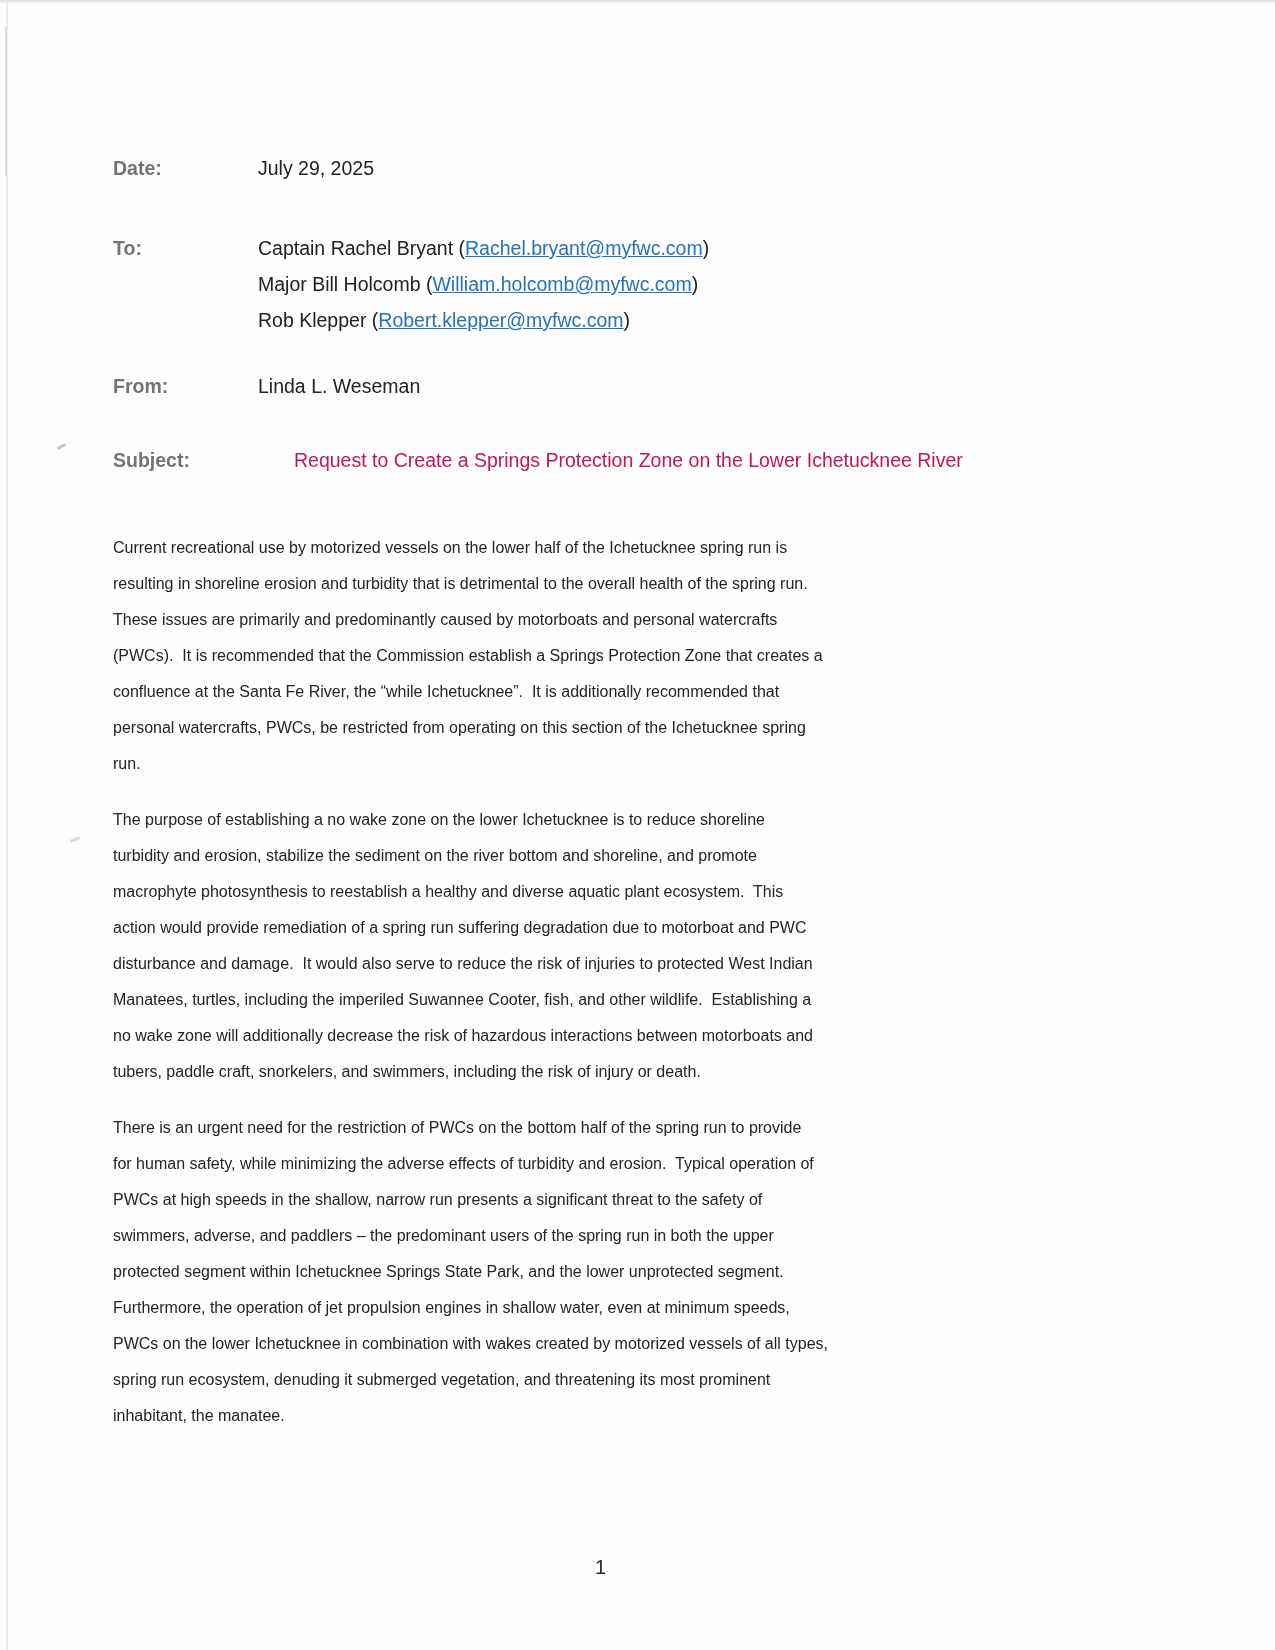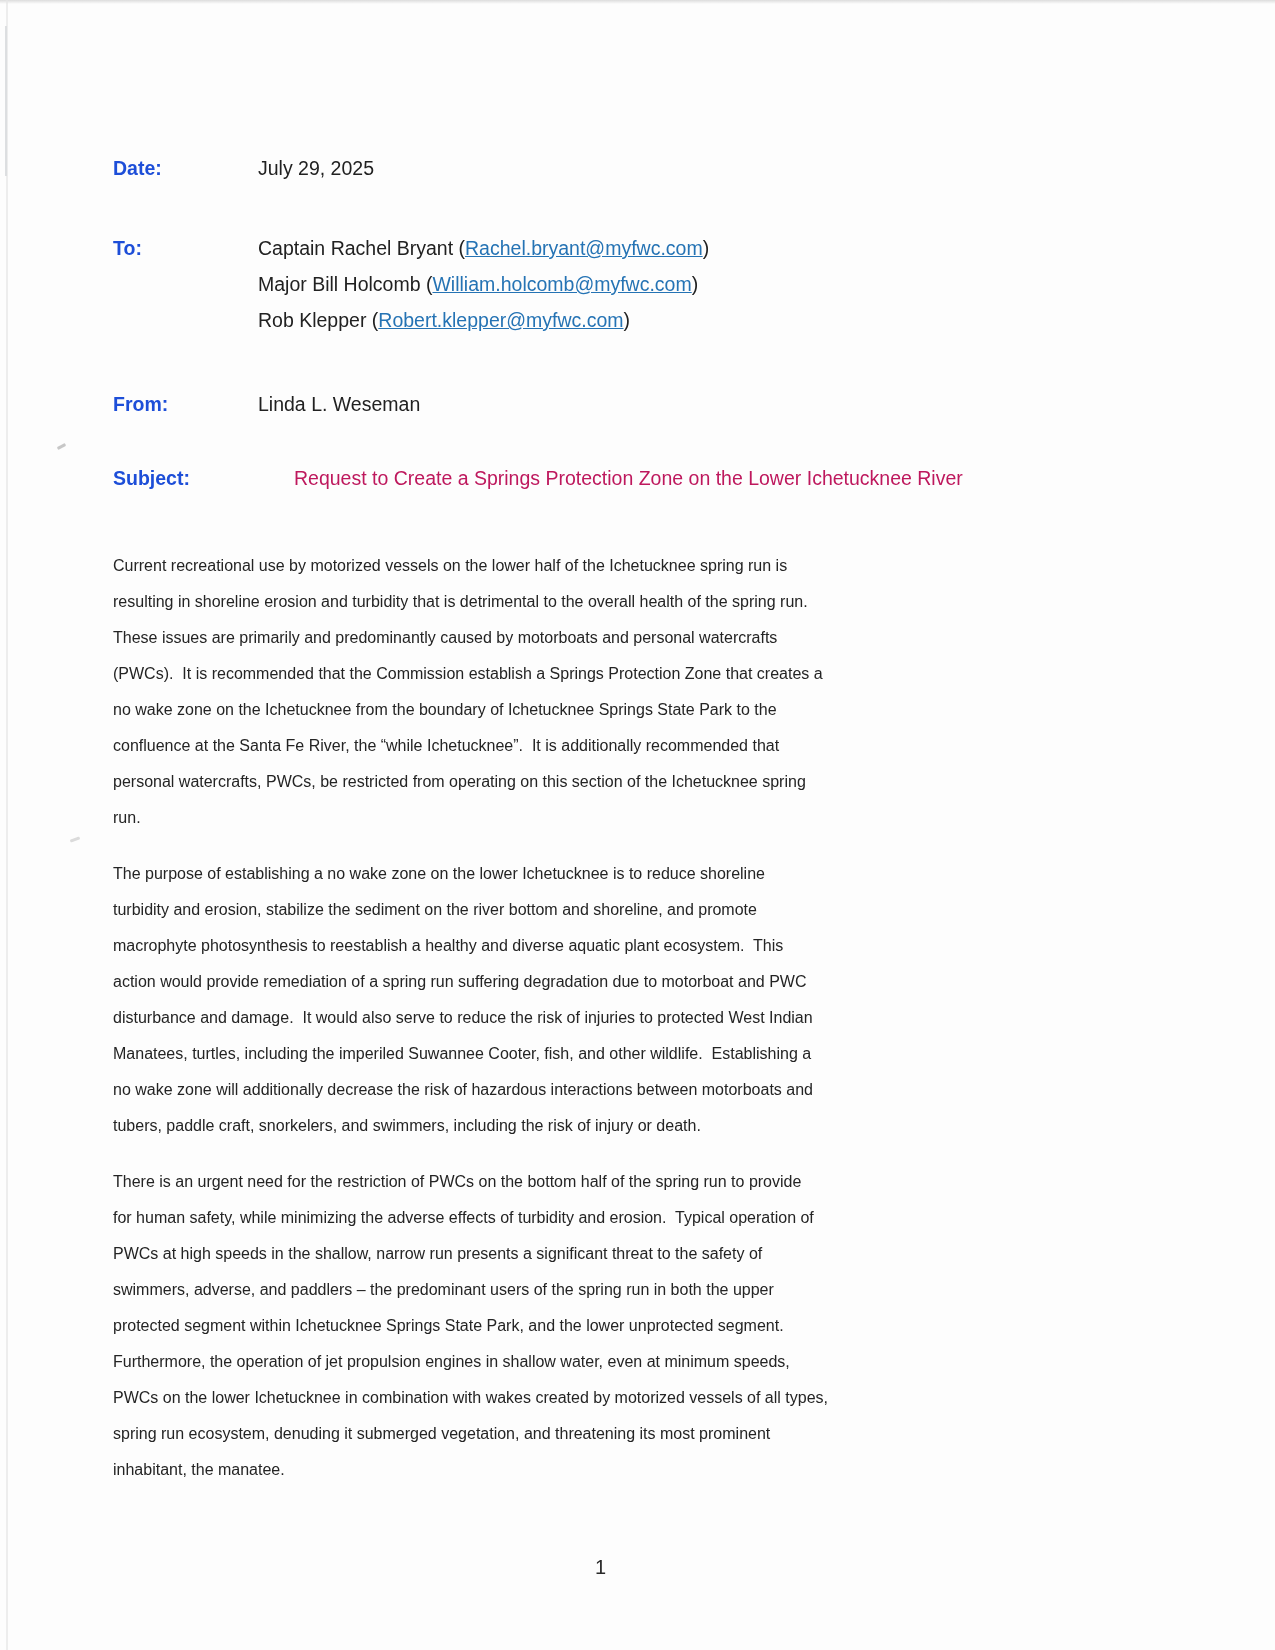--- a/index.html
+++ b/index.html
@@ -36,23 +36,23 @@
     width: 985px;
   }
   .row {
     display: grid;
     grid-template-columns: 145px 1fr;
     font-size: 19.5px;
     line-height: 36px;
   }
   .row-date   { margin-top: 0; }
   .row-to     { margin-top: 44px; }
-  .row-from   { margin-top: 48px; }
+  .row-from   { margin-top: 30px; }
   .row-subject{ margin-top: 38px; gap: 36px; }
-  .label { font-weight: 700; color: #1d4ed8; }
+  .label { font-weight: 700; color: #737373; }
   .subject-value { font-weight: 400; color: #be185d; }
   .recipient-line { white-space: pre; }
   a.email-link { color: #2573b4; text-decoration: underline; cursor: pointer; }
 
   .paragraphs { margin-top: 52px; }
   .paragraph { margin-bottom: 20px; }
   .paragraph:last-child { margin-bottom: 0; }
   .paragraph .line {
     font-size: 16px;
     line-height: 36px;
@@ -104,21 +104,20 @@
       <span class="label">Subject:</span>
       <span class="subject-value">Request to Create a Springs Protection Zone on the Lower Ichetucknee River</span>
     </div>
 
     <div class="paragraphs">
       <div class="paragraph">
           <div class="line">Current recreational use by motorized vessels on the lower half of the Ichetucknee spring run is</div>
           <div class="line">resulting in shoreline erosion and turbidity that is detrimental to the overall health of the spring run.</div>
           <div class="line">These issues are primarily and predominantly caused by motorboats and personal watercrafts</div>
           <div class="line">(PWCs).  It is recommended that the Commission establish a Springs Protection Zone that creates a</div>
-          <div class="line">no wake zone on the Ichetucknee from the boundary of Ichetucknee Springs State Park to the</div>
           <div class="line">confluence at the Santa Fe River, the “while Ichetucknee”.  It is additionally recommended that</div>
           <div class="line">personal watercrafts, PWCs, be restricted from operating on this section of the Ichetucknee spring</div>
           <div class="line">run.</div>
         </div>
       <div class="paragraph">
           <div class="line">The purpose of establishing a no wake zone on the lower Ichetucknee is to reduce shoreline</div>
           <div class="line">turbidity and erosion, stabilize the sediment on the river bottom and shoreline, and promote</div>
           <div class="line">macrophyte photosynthesis to reestablish a healthy and diverse aquatic plant ecosystem.  This</div>
           <div class="line">action would provide remediation of a spring run suffering degradation due to motorboat and PWC</div>
           <div class="line">disturbance and damage.  It would also serve to reduce the risk of injuries to protected West Indian</div>

